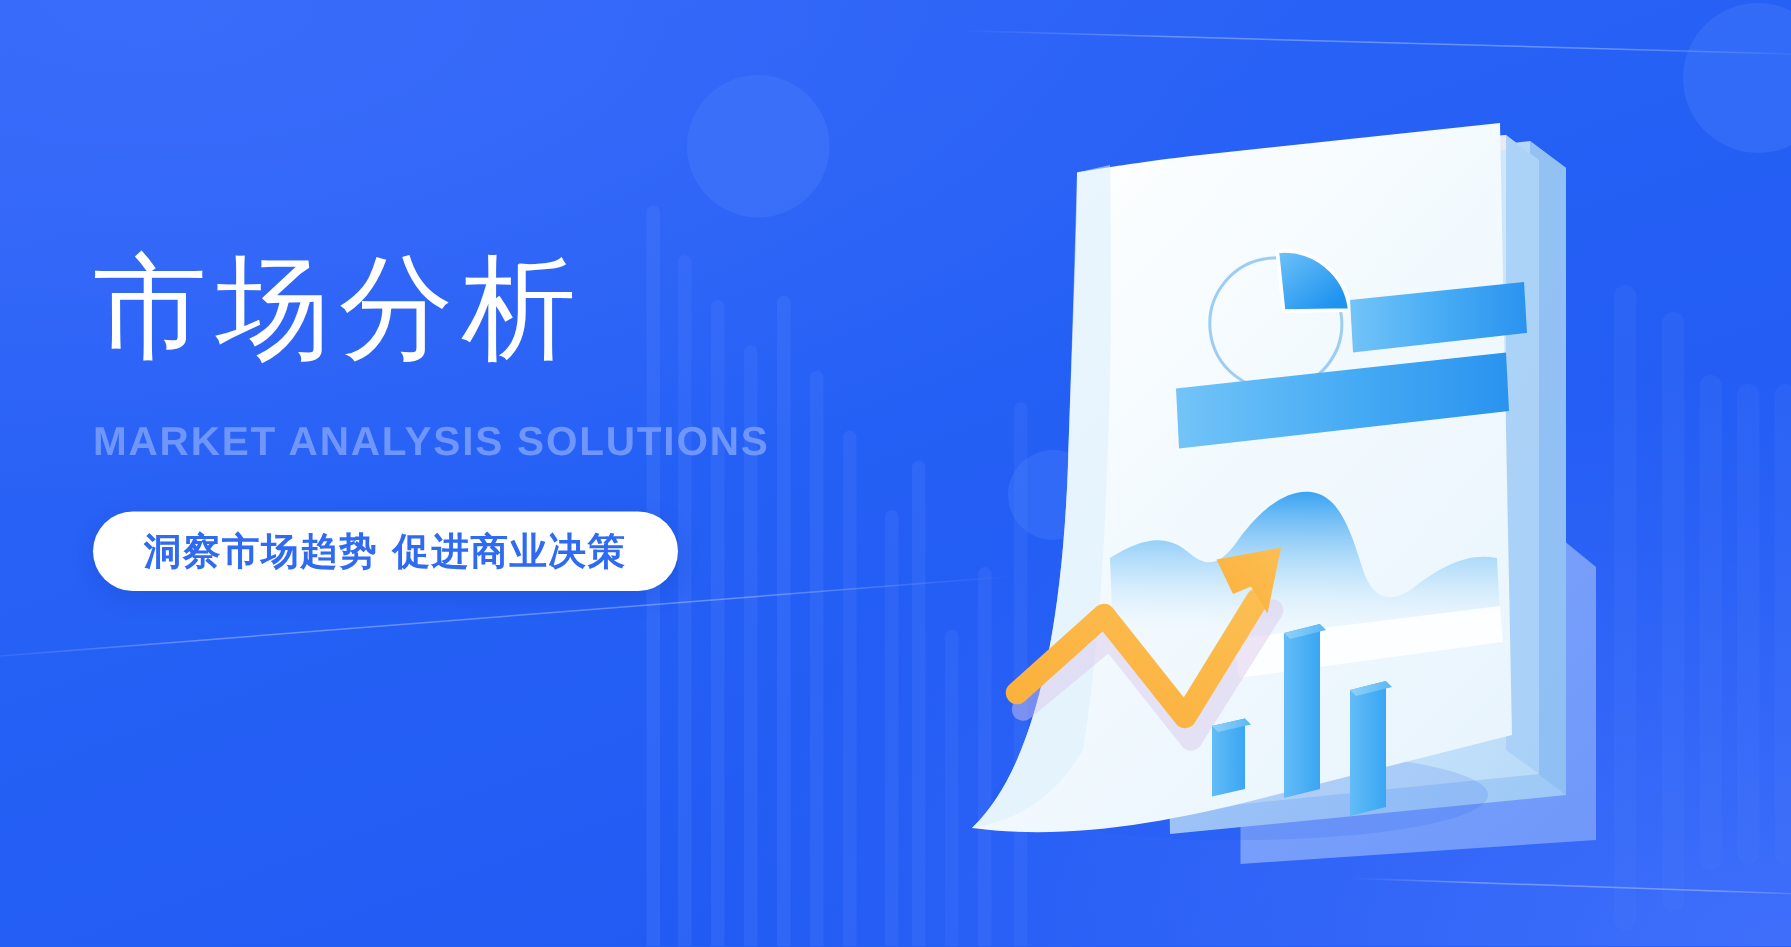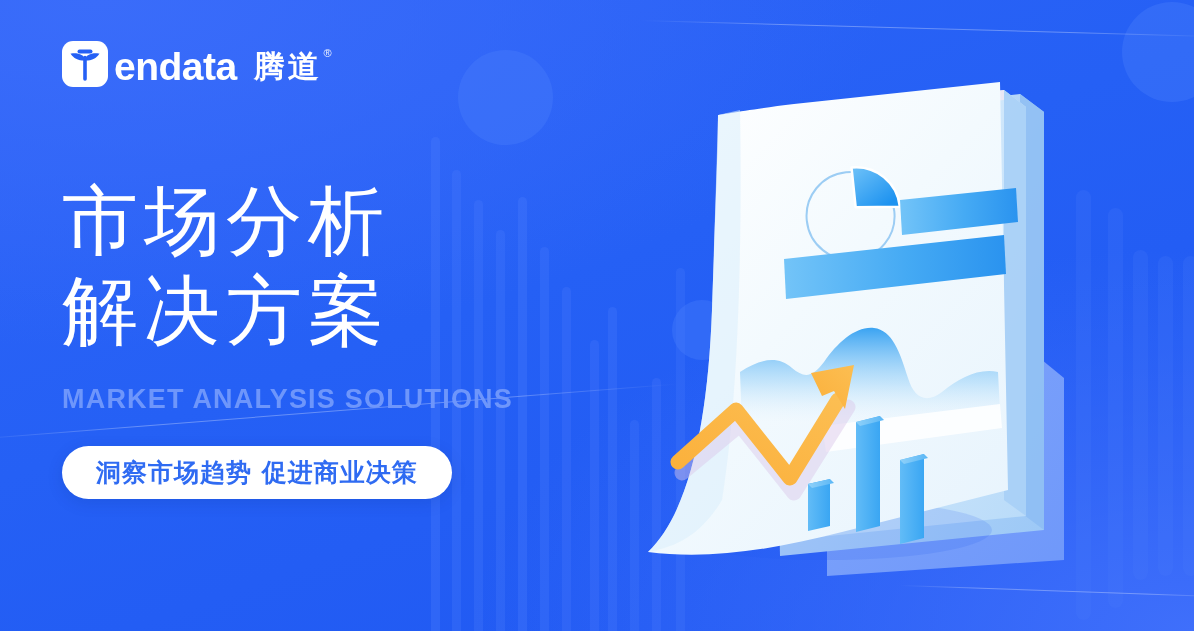--- a/index.html
+++ b/index.html
@@ -60,21 +60,21 @@
     letter-spacing:3px; line-height:1;
     margin-left:8px;
     position:relative;
   }
   #logo .tm {
     position:absolute; top:-3px; right:-13px;
     font-size:11px; font-weight:400; color:#ffffff; opacity:.9;
   }
 
   
-  #copy { position:absolute; left:62px; top:176px; width:520px; }
+  #copy { position:absolute; left:62px; top:160px; width:520px; }
 
   .headline {
     font-family:"DejaVu Sans","Liberation Sans",sans-serif;
     font-size:76px;
     font-weight:400;
     color:#ffffff;
     line-height:1.18;
     letter-spacing:6px;
     white-space:nowrap;
   }
@@ -141,41 +141,23 @@
       <div class="bar" style="left: 1158px; top: 256px; width: 15px; height: 320px; opacity: 0.2;"></div>
       <div class="bar" style="left: 1183px; top: 256px; width: 15px; height: 320px; opacity: 0.2;"></div>
       <div class="circle" style="left: 458px; top: 50px; width: 95px; height: 95px; opacity: 0.34;"></div>
       <div class="circle" style="left: 672px; top: 300px; width: 60px; height: 60px; opacity: 0.34;"></div>
       <div class="circle" style="left: 1122px; top: 2px; width: 100px; height: 100px; opacity: 0.34;"></div>
       <div class="diag" style="left: -40px; top: 440px; width: 720px; transform: rotate(-4.5deg);"></div>
       <div class="diag" style="left: 640px; top: 20px; width: 580px; transform: rotate(1.6deg);"></div>
       <div class="diag" style="left: 900px; top: 585px; width: 330px; transform: rotate(2deg);"></div>
     </div>
 
-  <div id="logo">
-    <span class="mark">
-      <svg width="46" height="46" viewBox="0 0 46 46" aria-hidden="true">
-        <rect x="0" y="0" width="46" height="46" rx="11" fill="#ffffff"></rect>
-
-        <path d="M23 16.5 L23 38" stroke="#2560f5" stroke-width="3.6" stroke-linecap="round"></path>
-        <path d="M8.5 12.5 C8.5 12.5 16 11 20.5 14.5 C23 16.5 23 19.5 23 19.5 C23 19.5 17.5 20 13.5 17.5 C10 15.3 8.5 12.5 8.5 12.5 Z" fill="#2560f5"></path>
-        <path d="M37.5 12.5 C37.5 12.5 30 11 25.5 14.5 C23 16.5 23 19.5 23 19.5 C23 19.5 28.5 20 32.5 17.5 C36 15.3 37.5 12.5 37.5 12.5 Z" fill="#2560f5"></path>
-        <rect x="15.5" y="8.5" width="15" height="4" rx="2" fill="#2560f5"></rect>
-      </svg>
-    </span>
-    <span class="wordmark">endata</span>
-    <span class="cn">
-      <span>腾道</span>
-      <span class="tm">®</span>
-    </span>
-  </div>
 
   <div id="copy">
     <div class="headline">市场分析</div>
-    <div class="headline">解决方案</div>
     <div class="subhead">MARKET ANALYSIS SOLUTIONS</div>
     <div id="pill">
       <span class="pill-text">洞察市场趋势  促进商业决策</span>
     </div>
   </div>
 
   <div id="art">
     <svg viewBox="0 0 500 540" aria-hidden="true">
       <defs>
         <linearGradient id="gStack1" x1="0" y1="0" x2="1" y2="1">

